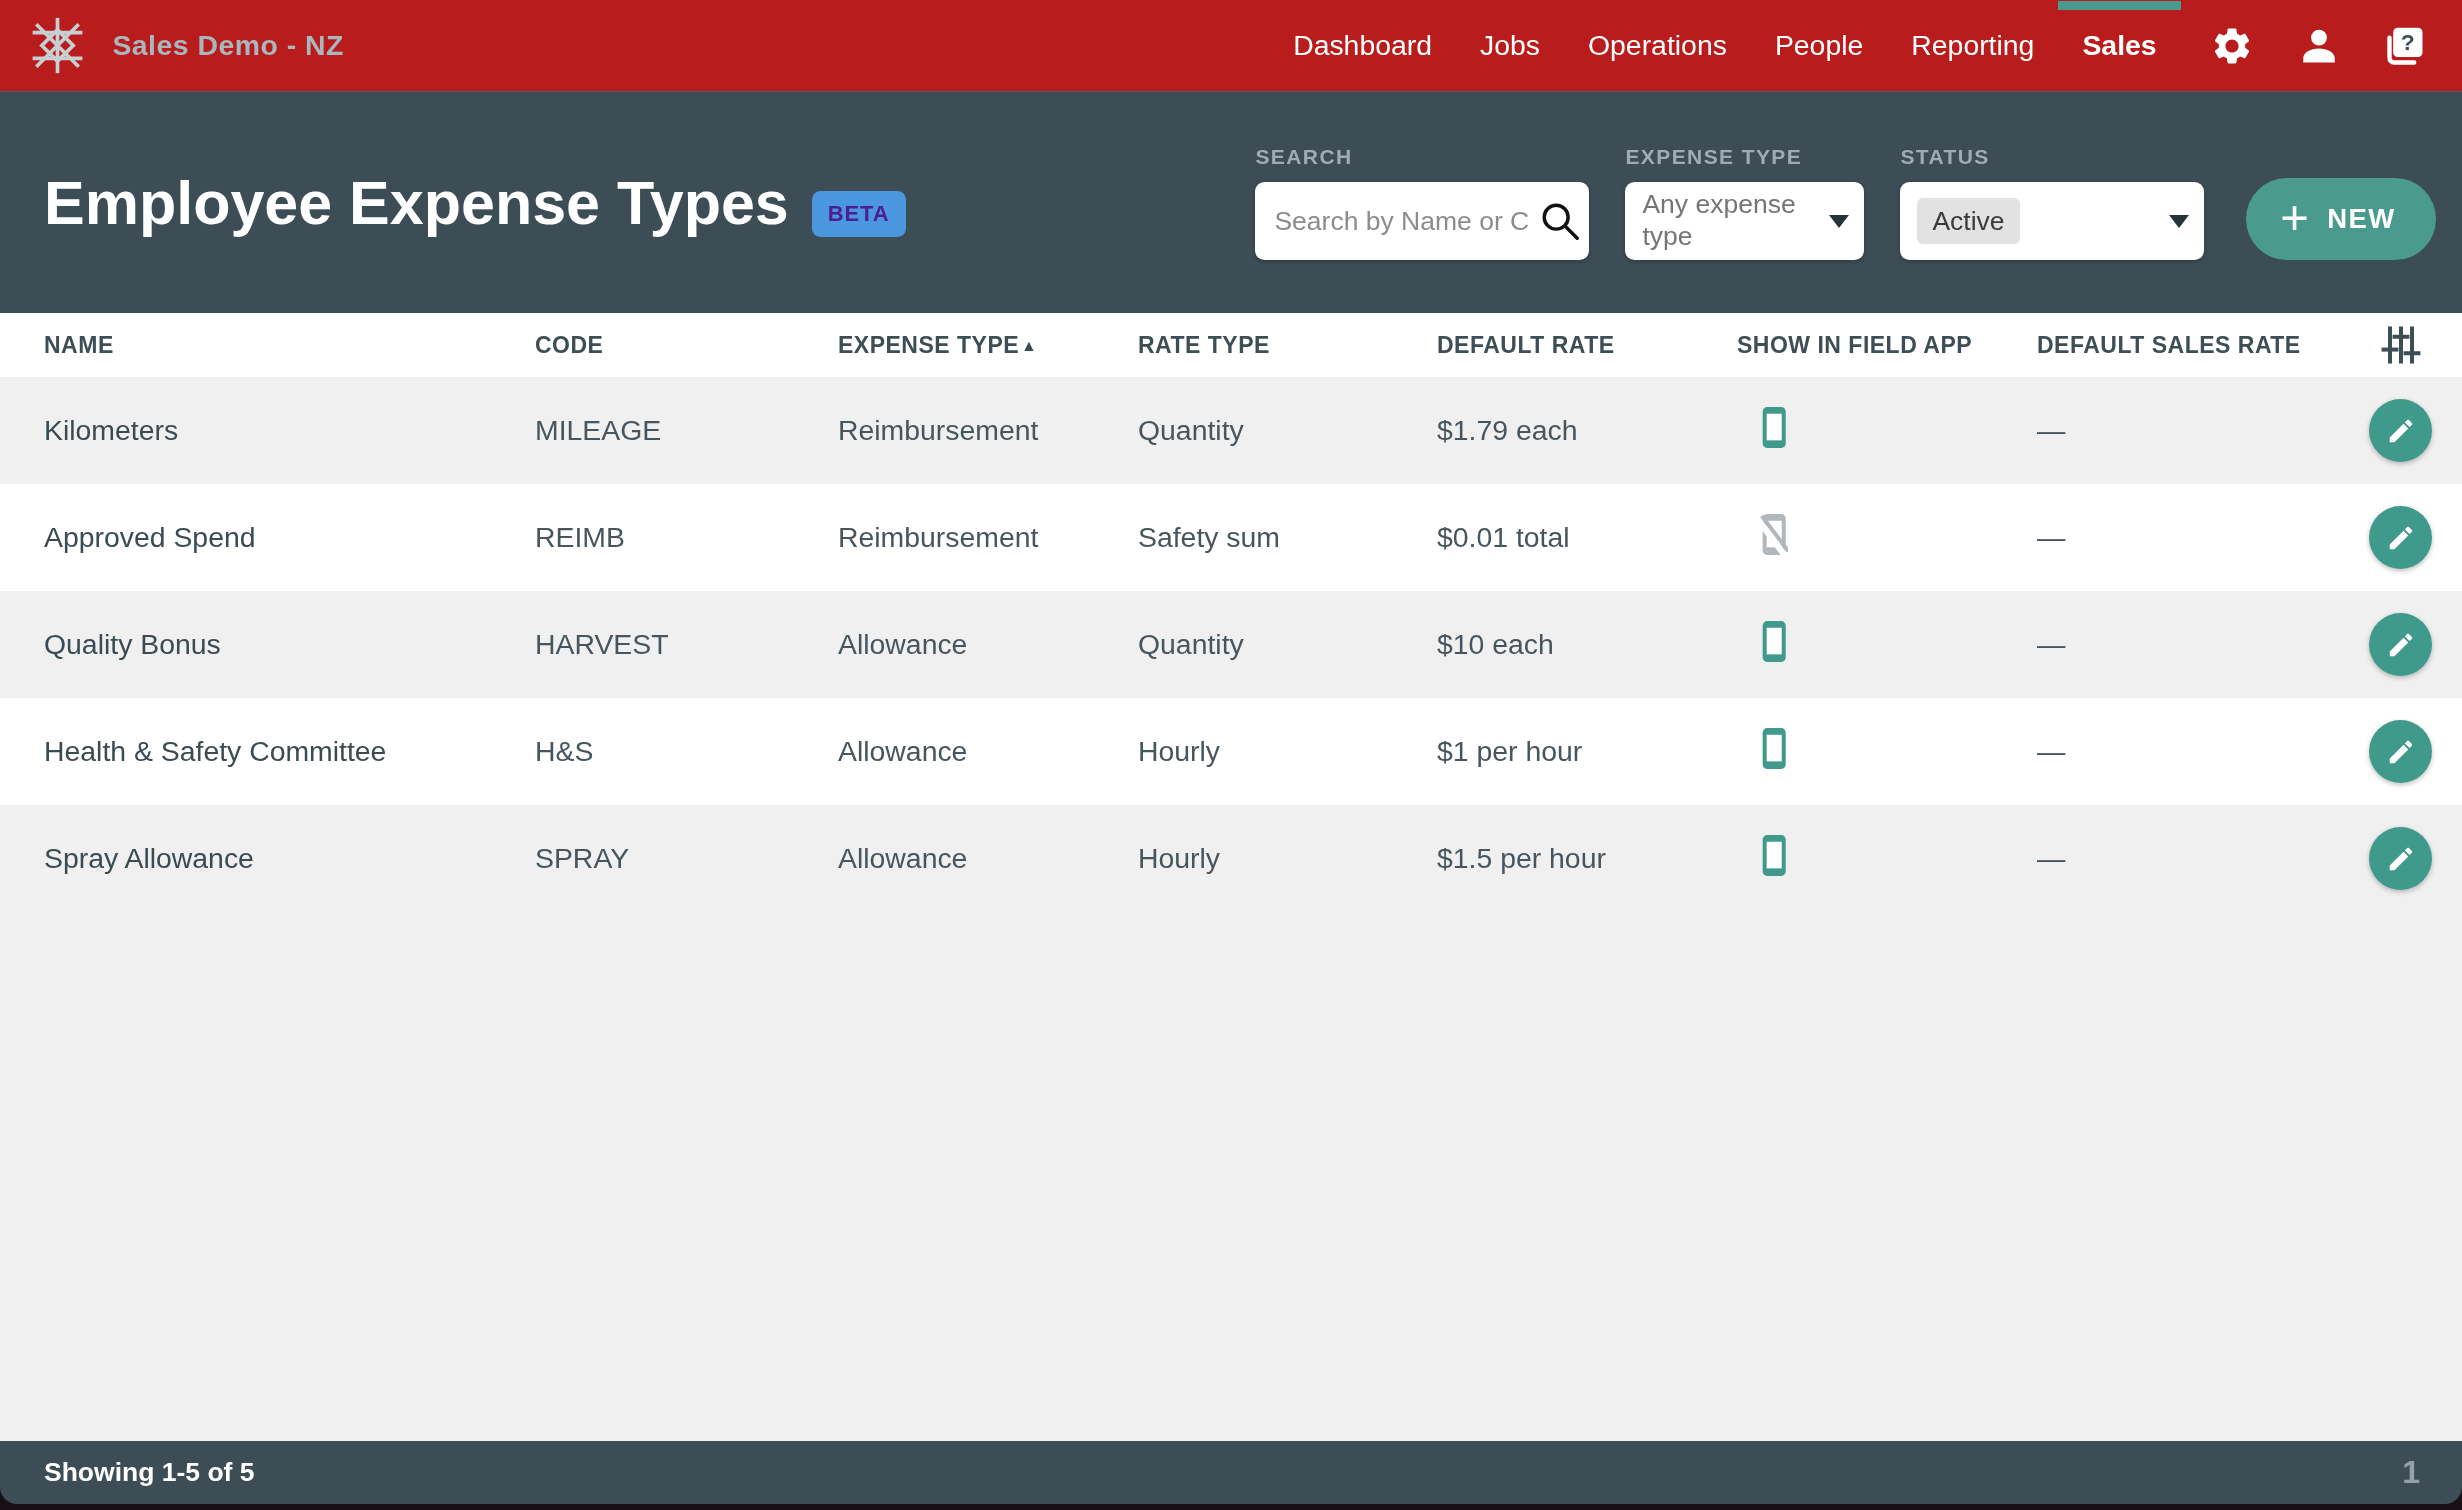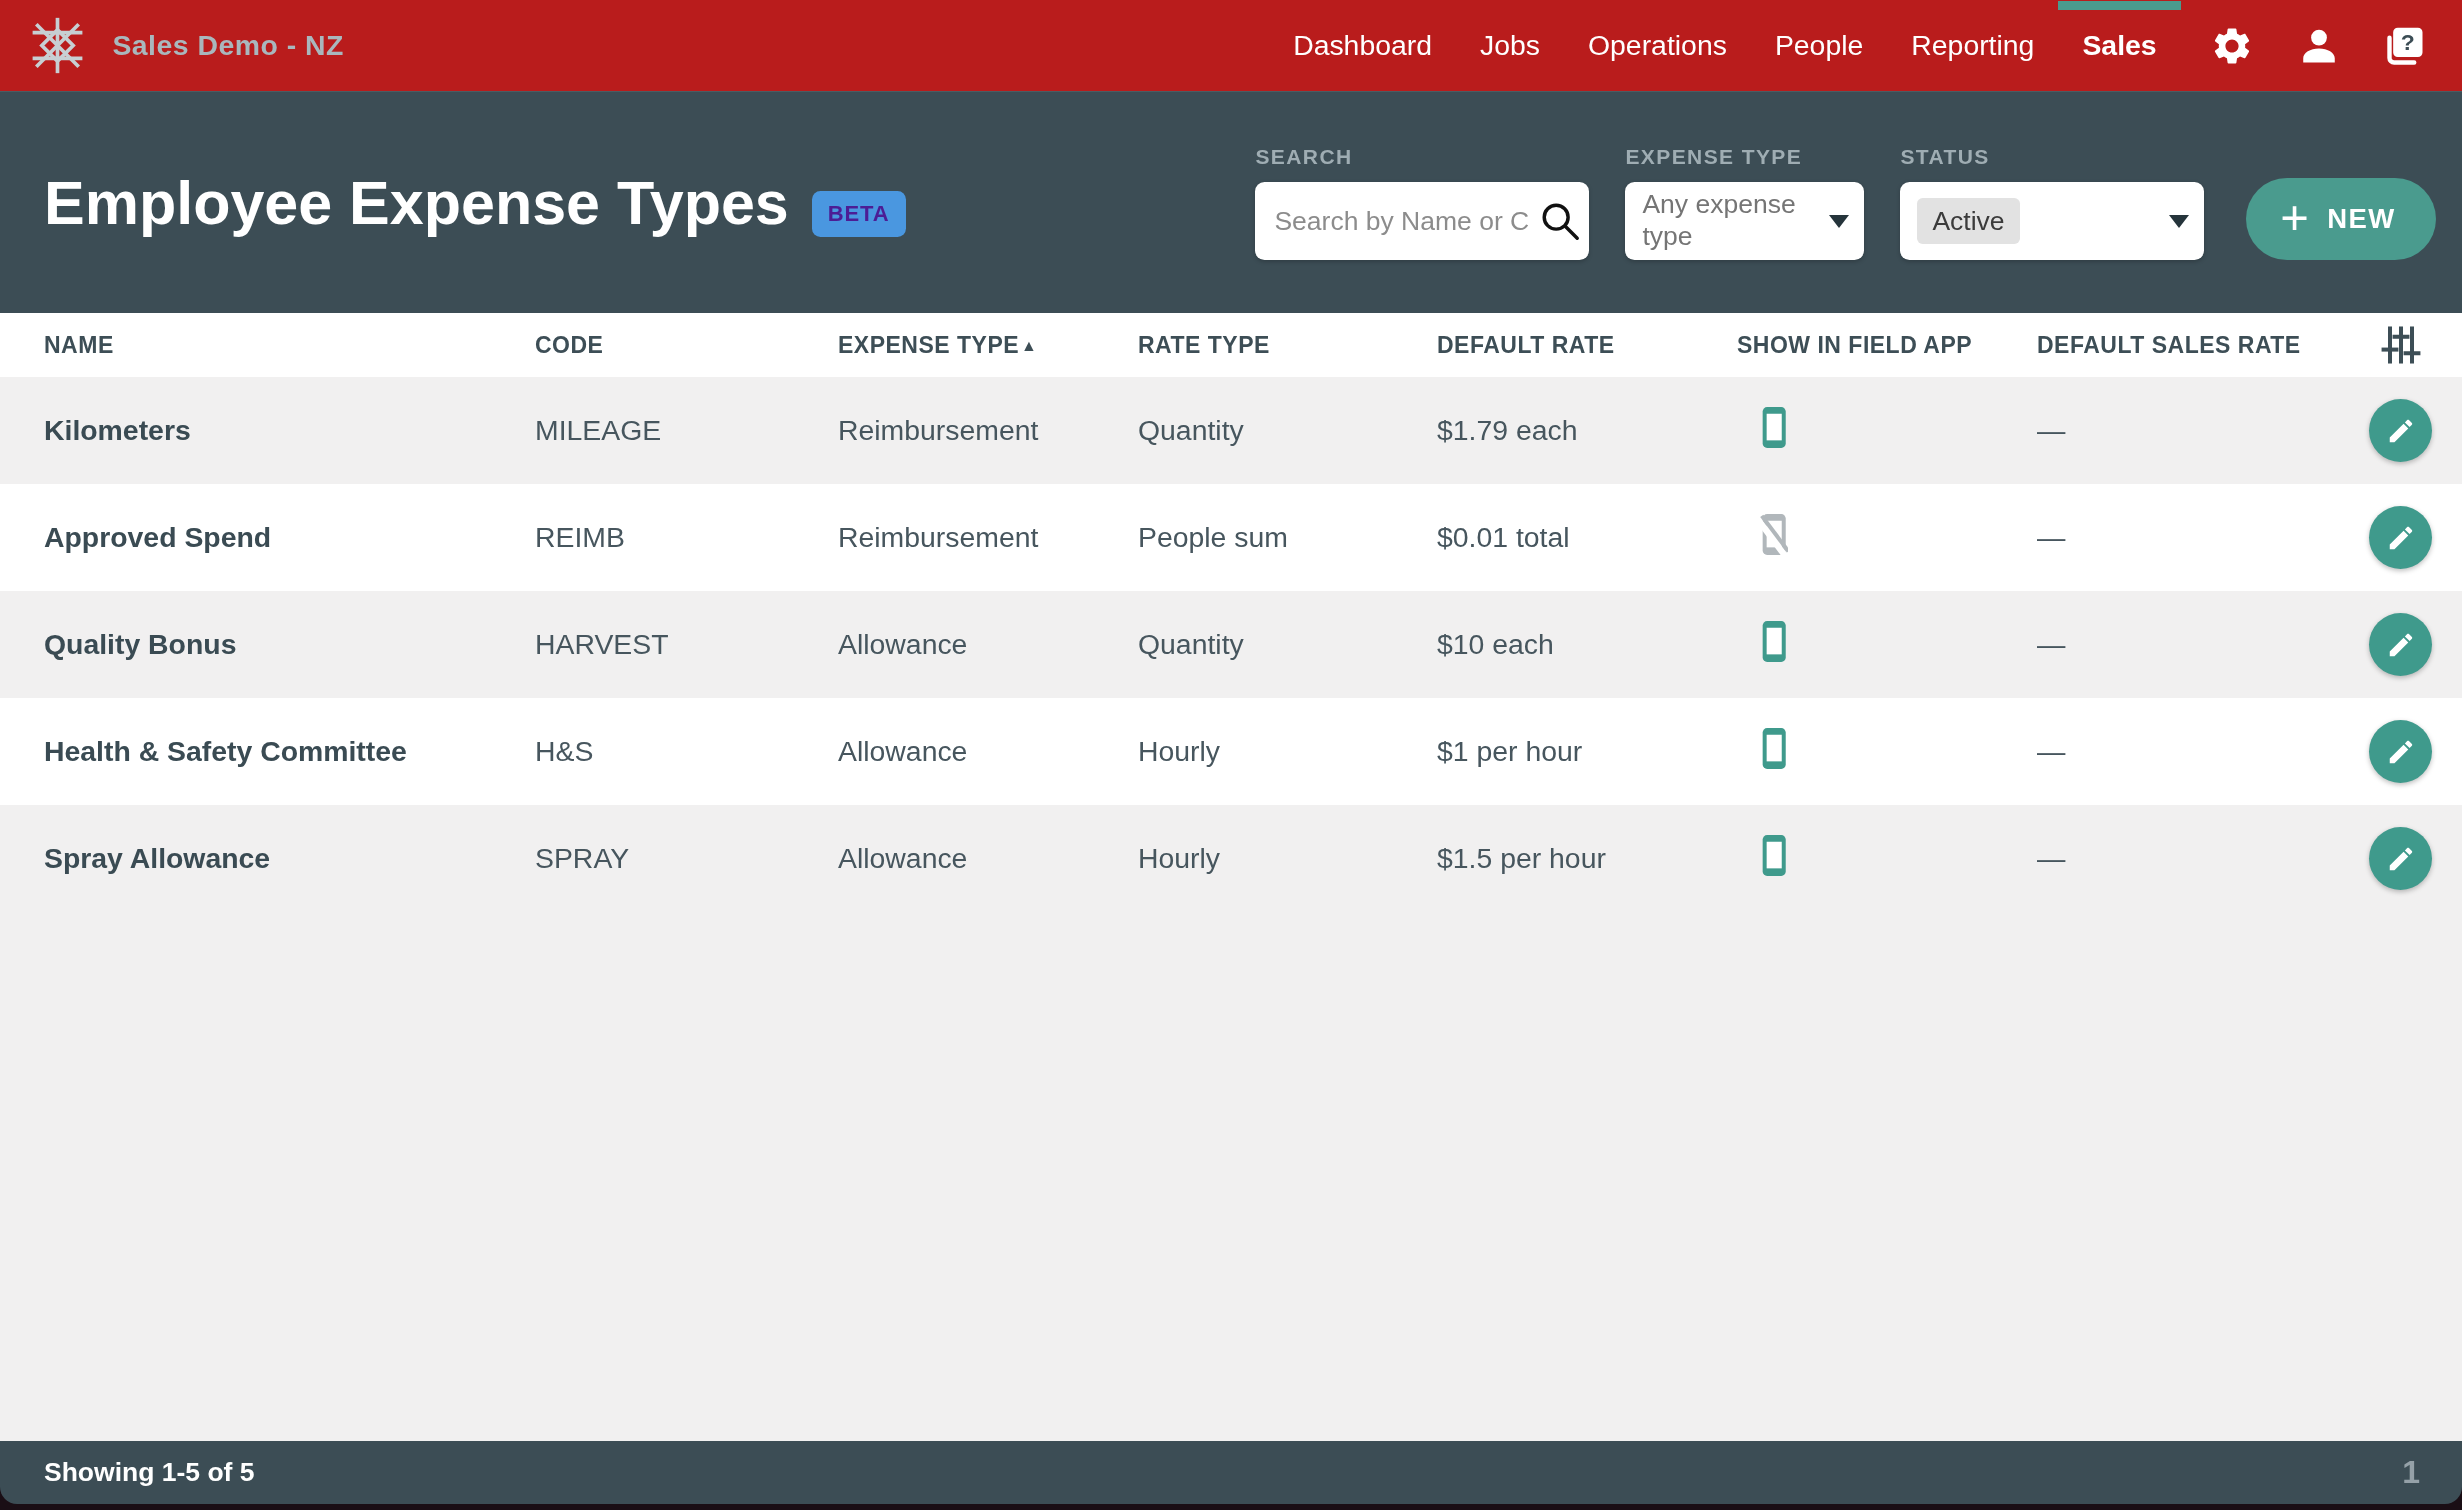--- a/index.html
+++ b/index.html
@@ -88,21 +88,21 @@
   .th { white-space:nowrap; }
   .th-first { padding-left:44px; }
   .sort-arrow { font-size:16px; margin-left:1.9px; position:relative; top:-1.9px; }
   .th-settings { display:flex; justify-content:center; }
   .tune-btn { background:none; border:none; padding:0; cursor:pointer; width:44px; height:44px; }
   .tune-btn svg { width:44px; height:44px; }
 
   .trow { height:107px; font-size:28.4px; color:#47565e; cursor:pointer; }
   .trow:nth-child(odd) { background:#f1f0f0; }
   .trow:nth-child(even) { background:#ffffff; }
-  .cell-name { font-weight:bold; color:#3a4b53; padding-left:44px; }
+  .cell-name { font-weight:normal; color:#3a4b53; padding-left:44px; }
   .cell-phone { padding-left:23px; }
   .phone { display:inline-block; width:28.4px; height:45px; }
   .phone svg { width:28.4px; height:45px; }
   .phone .phone-off-svg { display:none; }
   .phone.off .phone-off-svg { display:block; }
   .cell-edit { display:flex; justify-content:center; }
   .edit-btn {
     width:63px; height:63px; border-radius:50%; background:#3f9a8c; border:none;
     display:flex; align-items:center; justify-content:center; cursor:pointer;
     box-shadow:0 1.9px 5.7px rgba(0,0,0,.25);
@@ -257,21 +257,21 @@
           <svg viewBox="0 0 24 24">
             <path fill="#ffffff" d="M3 17.25V21h3.75L17.81 9.94l-3.75-3.75L3 17.25zM20.71 7.04c.39-.39.39-1.02 0-1.41l-2.34-2.34c-.39-.39-1.02-.39-1.41 0l-1.83 1.83 3.75 3.75 1.83-1.83z"></path>
           </svg>
         </button>
       </div>
     </div>
       <div class="trow">
       <div class="cell-name">Approved Spend</div>
       <div class="cell">REIMB</div>
       <div class="cell">Reimbursement</div>
-      <div class="cell">People sum</div>
+      <div class="cell">Safety sum</div>
       <div class="cell">$0.01 total</div>
       <div class="cell cell-phone">
         <span class="phone off">
           
           <svg class="phone-off-svg" viewBox="0 0 32 48">
             <rect x="3" y="1" width="26" height="46" rx="5" fill="#b1b7bb"></rect>
             <rect x="7.5" y="8.5" width="17" height="30" fill="#ffffff"></rect>
             <line x1="-1" y1="9" x2="29" y2="49" stroke="#ffffff" stroke-width="7"></line>
             <line x1="2" y1="3" x2="32" y2="43" stroke="#b1b7bb" stroke-width="4.5"></line>
           </svg>

